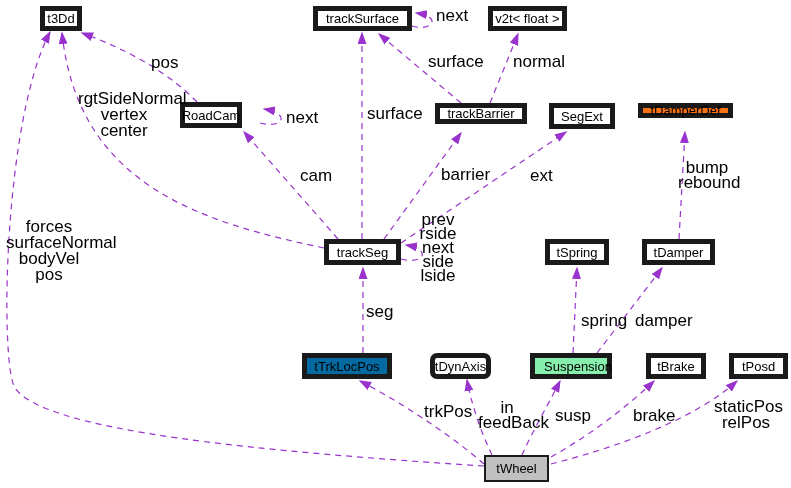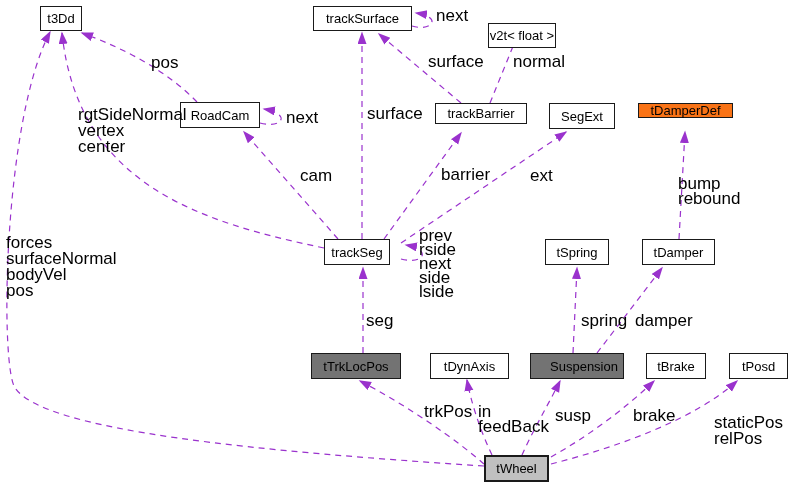--- a/index.html
+++ b/index.html
@@ -3,29 +3,29 @@
 <meta charset="utf-8">
 <style>
   html,body{margin:0;padding:0;background:#fff;}
   .canvas{
     position:relative;width:791px;height:488px;background:#ffffff;
     font-family:"Liberation Sans",sans-serif;overflow:hidden;
   }
   svg.edge-layer{position:absolute;left:0;top:0;width:791px;height:488px;}
   .node{
     position:absolute;display:flex;align-items:center;justify-content:center;
-    font-size:13px;color:#000;background:#ffffff;border:1px solid #0f172a;
+    font-size:13px;color:#000;background:#ffffff;border:5px solid #0f172a;
     box-sizing:border-box;white-space:nowrap;
   }
   .node.hl{background:#c0c0c0;border-width:2px;text-align:right;}
   .elabel{
     position:absolute;font-size:17px;color:#000;white-space:pre-line;
     line-height:15px;pointer-events:none;
   }
-  .elabel.center{margin-top:16px;}
+  .elabel.center{text-align:center;}
 </style>
 </head>
 <body>
 
 <div class="canvas">
   <svg class="edge-layer" viewBox="0 0 791 488" xmlns="http://www.w3.org/2000/svg">
     <defs>
       <marker id="arrow" markerUnits="userSpaceOnUse" markerWidth="14" markerHeight="11" refX="11" refY="4.5" orient="auto">
         <path d="M0,0 L12.5,4.5 L0,9 Z" fill="#9a32cd"></path>
       </marker>
@@ -50,31 +50,31 @@
         <path d="M484,464 C458,441 408,406 360,381" marker-end="url(#arrow)"></path>
         <path d="M492,455 C480,430 471,402 467,380" marker-end="url(#arrow)"></path>
         <path d="M522,455 C532,432 547,407 560,381" marker-end="url(#arrow)"></path>
         <path d="M551,457 C585,438 624,410 654,381" marker-end="url(#arrow)"></path>
         <path d="M551,464 C618,447 695,419 737,381" marker-end="url(#arrow)"></path>
       </g>
   </svg>
   <div id="nodes-layer">
       <div class="node" style="left: 40px; top: 6px; width: 42px; height: 25px; border-color: rgb(26, 26, 26); background: rgb(255, 255, 255); color: rgb(0, 0, 0);">t3Dd</div>
       <div class="node" style="left: 313px; top: 6px; width: 99px; height: 25px; border-color: rgb(26, 26, 26); background: rgb(255, 255, 255); color: rgb(0, 0, 0);">trackSurface</div>
-      <div class="node" style="left: 488px; top: 6px; width: 68px; height: 25px; border-color: rgb(26, 26, 26); background: rgb(255, 255, 255); color: rgb(0, 0, 0); margin-top: 17px;">v2t&lt; float &gt;</div>
-      <div class="node" style="left: 180px; top: 102px; width: 80px; height: 26px; border-color: rgb(26, 26, 26); background: rgb(255, 255, 255); color: rgb(0, 0, 0);">RoadCam</div>
+      <div class="node" style="left: 488px; top: 6px; width: 79px; height: 25px; border-color: rgb(26, 26, 26); background: rgb(255, 255, 255); color: rgb(0, 0, 0);">v2t&lt; float &gt;</div>
+      <div class="node" style="left: 180px; top: 102px; width: 62px; height: 26px; border-color: rgb(26, 26, 26); background: rgb(255, 255, 255); color: rgb(0, 0, 0);">RoadCam</div>
       <div class="node" style="left: 435px; top: 103px; width: 92px; height: 21px; border-color: rgb(26, 26, 26); background: rgb(255, 255, 255); color: rgb(0, 0, 0);">trackBarrier</div>
       <div class="node" style="left: 549px; top: 103px; width: 66px; height: 26px; border-color: rgb(26, 26, 26); background: rgb(255, 255, 255); color: rgb(0, 0, 0);">SegExt</div>
       <div class="node" style="left: 638px; top: 103px; width: 95px; height: 15px; border-color: rgb(26, 26, 26); background: #f97316; color: rgb(0, 0, 0);">tDamperDef</div>
-      <div class="node" style="left: 324px; top: 239px; width: 66px; height: 26px; border-color: rgb(26, 26, 26); background: rgb(255, 255, 255); color: rgb(0, 0, 0);">trackSeg</div>
+      <div class="node" style="left: 324px; top: 239px; width: 77px; height: 26px; border-color: rgb(26, 26, 26); background: rgb(255, 255, 255); color: rgb(0, 0, 0);">trackSeg</div>
       <div class="node" style="left: 545px; top: 239px; width: 64px; height: 26px; border-color: rgb(26, 26, 26); background: rgb(255, 255, 255); color: rgb(0, 0, 0);">tSpring</div>
       <div class="node" style="left: 642px; top: 239px; width: 73px; height: 26px; border-color: rgb(26, 26, 26); background: rgb(255, 255, 255); color: rgb(0, 0, 0);">tDamper</div>
-      <div class="node" style="left: 311px; top: 353px; width: 90px; height: 26px; border-color: rgb(26, 26, 26); background: #737373; color: rgb(0, 0, 0);">tTrkLocPos</div>
-      <div class="node" style="left: 430px; top: 353px; width: 79px; height: 26px; border-color: rgb(26, 26, 26); background: rgb(255, 255, 255); color: rgb(0, 0, 0);">tDynAxis</div>
-      <div class="node" style="left: 530px; top: 353px; width: 94px; height: 26px; border-color: rgb(26, 26, 26); background: #737373; color: rgb(0, 0, 0); padding-left: 14px;">Suspension</div>
+      <div class="node" style="left: 302px; top: 353px; width: 90px; height: 26px; border-color: rgb(26, 26, 26); background: #0369a1; color: rgb(0, 0, 0);">tTrkLocPos</div>
+      <div class="node" style="left: 430px; top: 353px; width: 61px; height: 26px; border-color: rgb(26, 26, 26); background: rgb(255, 255, 255); color: rgb(0, 0, 0); border-radius: 7px;">tDynAxis</div>
+      <div class="node" style="left: 530px; top: 353px; width: 82px; height: 26px; border-color: rgb(26, 26, 26); background: #86efac; color: rgb(0, 0, 0); padding-left: 14px;">Suspension</div>
       <div class="node" style="left: 646px; top: 353px; width: 60px; height: 26px; border-color: rgb(26, 26, 26); background: rgb(255, 255, 255); color: rgb(0, 0, 0);">tBrake</div>
       <div class="node" style="left: 729px; top: 353px; width: 59px; height: 26px; border-color: rgb(26, 26, 26); background: rgb(255, 255, 255); color: rgb(0, 0, 0);">tPosd</div>
       <div class="node hl" style="left: 484px; top: 455px; width: 65px; height: 27px; border-color: rgb(26, 26, 26); background: rgb(192, 192, 192); color: rgb(0, 0, 0);">tWheel</div>
     </div>
   <div id="labels-layer">
       <div class="elabel" style="left: 151px; top: 55px; line-height: 15px; color: rgb(0, 0, 0);">pos</div>
       <div class="elabel center" style="left: 78px; top: 91px; width: 92px; line-height: 16px; color: rgb(0, 0, 0);">rgtSideNormal
 vertex
 center</div>
       <div class="elabel center" style="left: 6px; top: 219px; width: 86px; line-height: 16px; color: rgb(0, 0, 0);">forces
@@ -89,24 +89,24 @@
       <div class="elabel" style="left: 300px; top: 168px; line-height: 15px; color: rgb(0, 0, 0);">cam</div>
       <div class="elabel" style="left: 441px; top: 167px; line-height: 15px; color: rgb(0, 0, 0);">barrier</div>
       <div class="elabel" style="left: 530px; top: 168px; line-height: 15px; color: rgb(0, 0, 0);">ext</div>
       <div class="elabel center" style="left: 678px; top: 160px; width: 58px; line-height: 15px; color: rgb(0, 0, 0);">bump
 rebound</div>
       <div class="elabel center" style="left: 419px; top: 213px; width: 38px; line-height: 14px; color: rgb(0, 0, 0);">prev
 rside
 next
 side
 lside</div>
-      <div class="elabel" style="left: 366px; top: 313px; line-height: 15px; color: rgb(0, 0, 0);">seg</div>
+      <div class="elabel" style="left: 366px; top: 304px; line-height: 15px; color: rgb(0, 0, 0);">seg</div>
       <div class="elabel" style="left: 581px; top: 313px; line-height: 15px; color: rgb(0, 0, 0);">spring</div>
       <div class="elabel" style="left: 635px; top: 313px; line-height: 15px; color: rgb(0, 0, 0);">damper</div>
       <div class="elabel" style="left: 424px; top: 404px; line-height: 15px; color: rgb(0, 0, 0);">trkPos</div>
-      <div class="elabel center" style="left: 478px; top: 388px; width: 58px; line-height: 15px; color: rgb(0, 0, 0);">in
+      <div class="elabel center" style="left: 478px; top: 400px; width: 58px; line-height: 15px; color: rgb(0, 0, 0);">in
 feedBack</div>
       <div class="elabel" style="left: 555px; top: 408px; line-height: 15px; color: rgb(0, 0, 0);">susp</div>
       <div class="elabel" style="left: 633px; top: 408px; line-height: 15px; color: rgb(0, 0, 0);">brake</div>
       <div class="elabel center" style="left: 714px; top: 399px; width: 64px; line-height: 16px; color: rgb(0, 0, 0);">staticPos
 relPos</div>
     </div>
 </div>
 
 </body></html>

